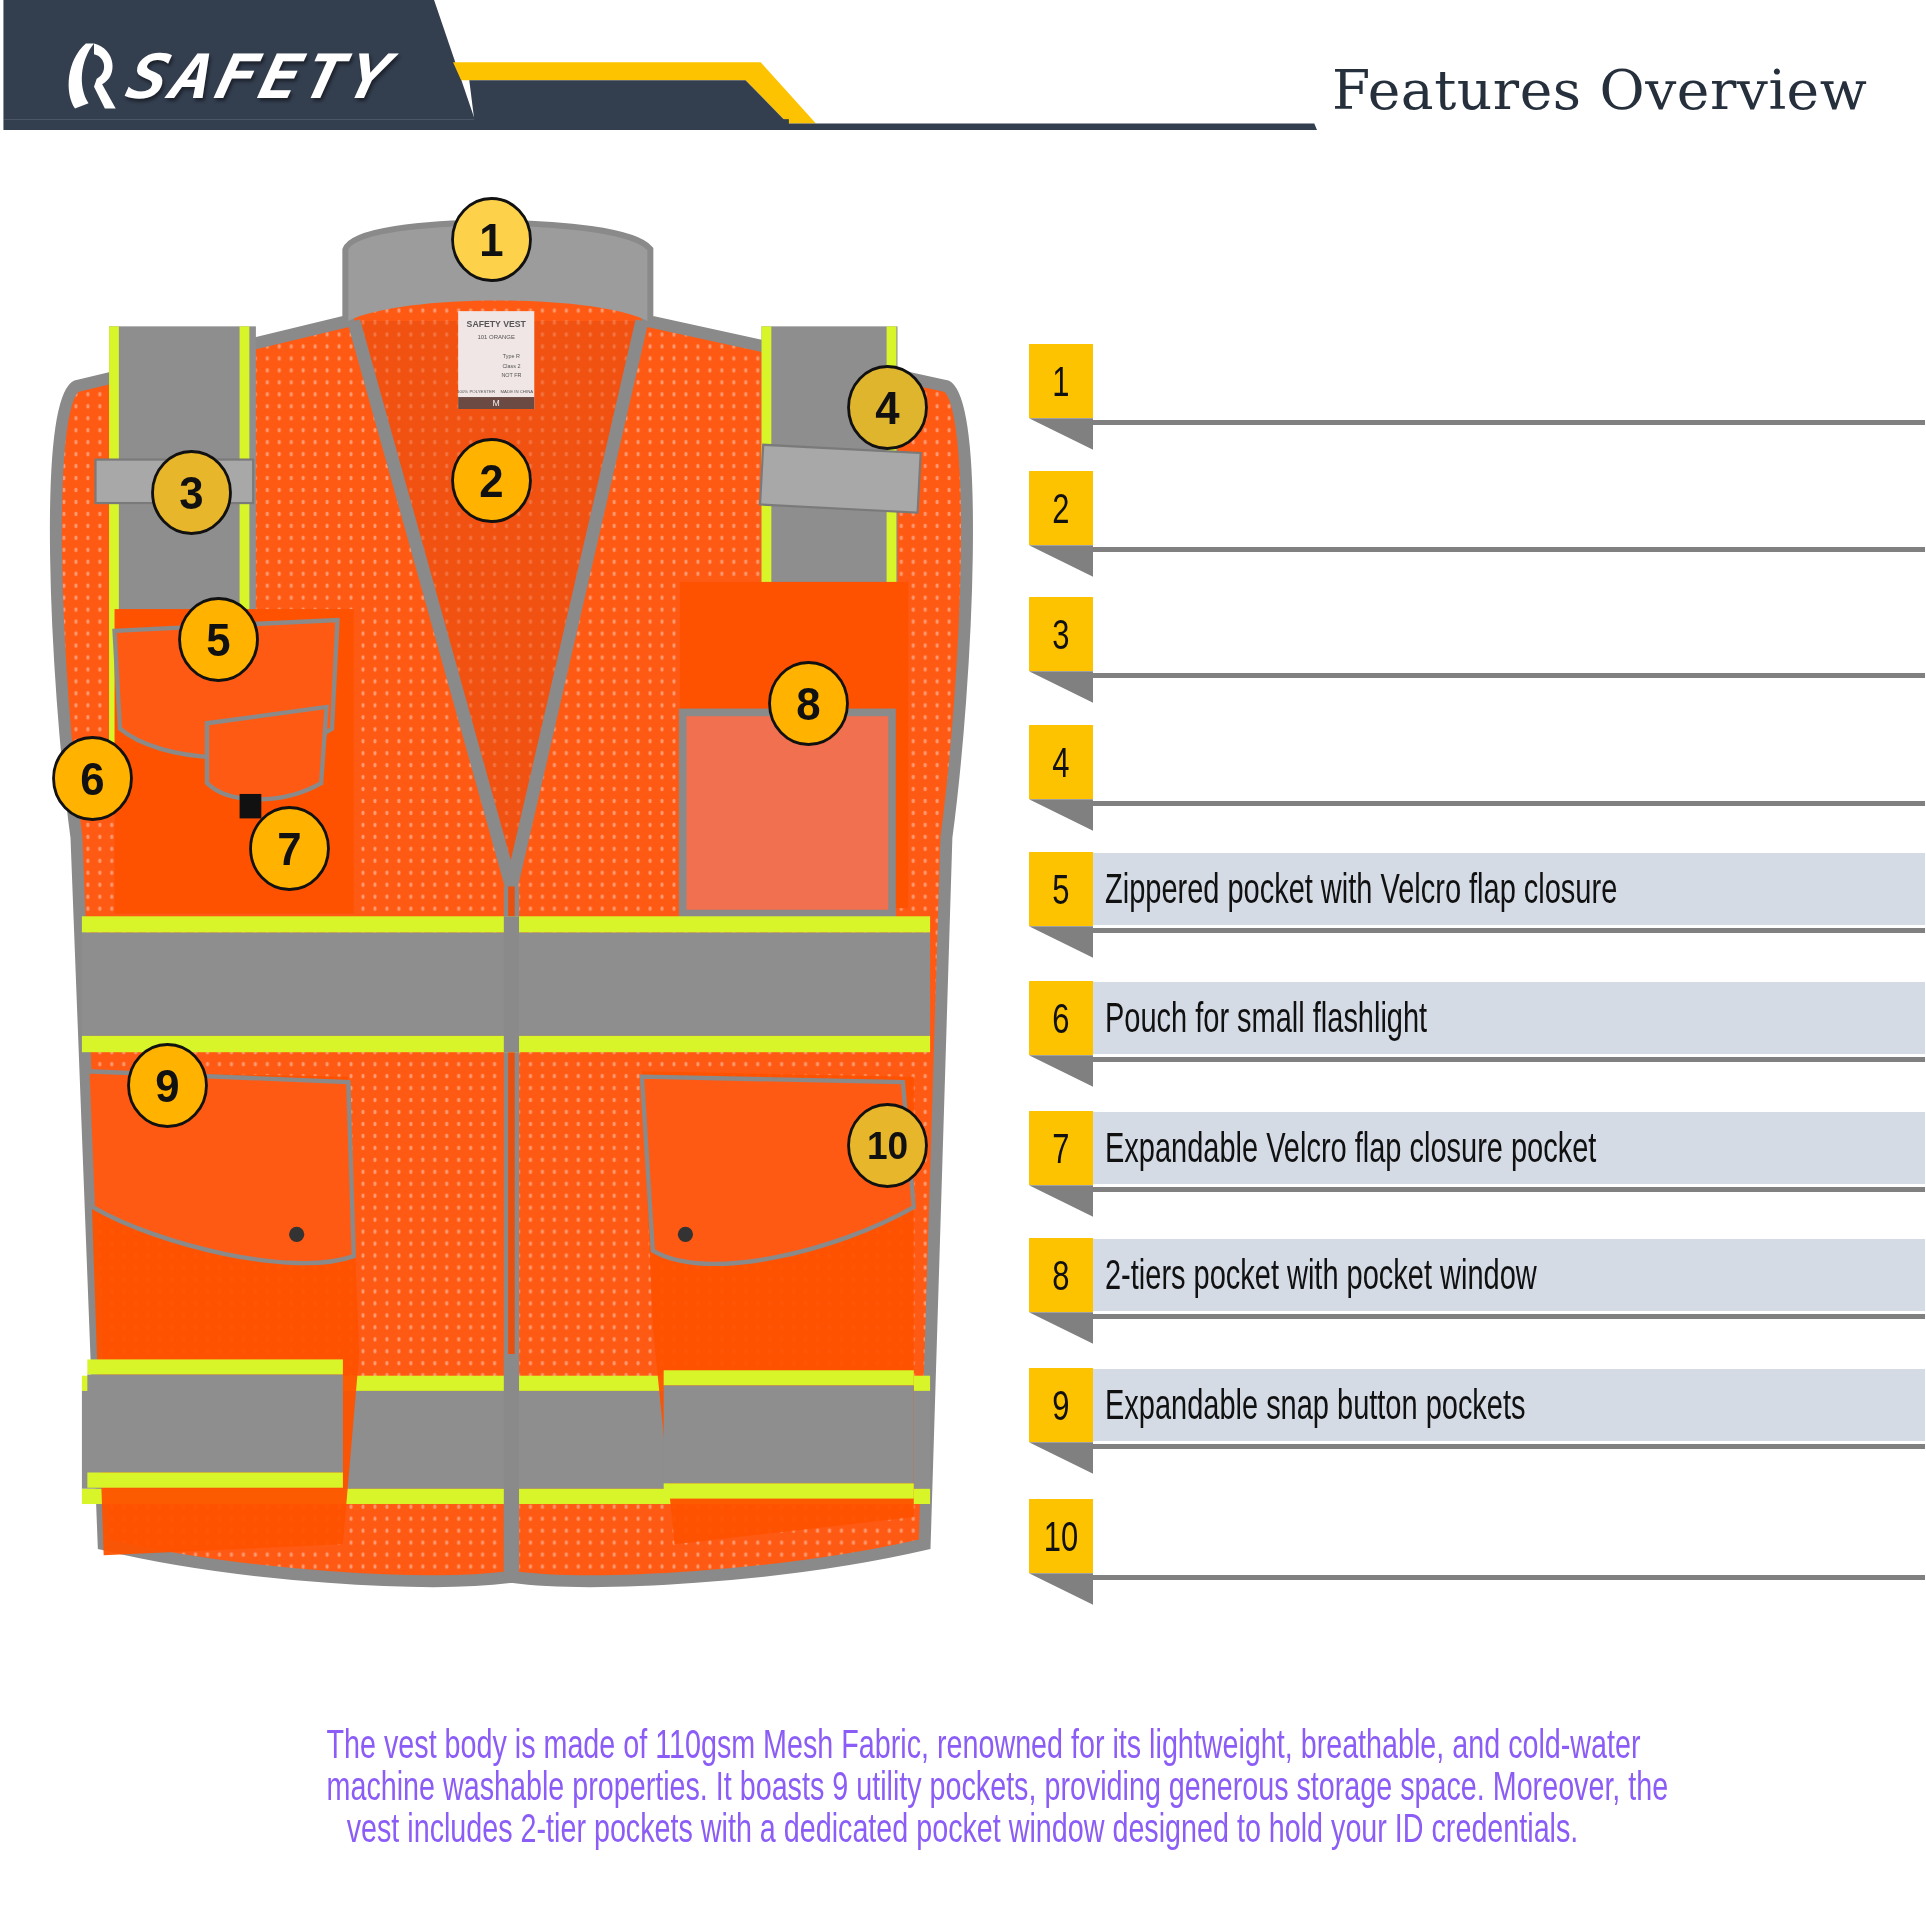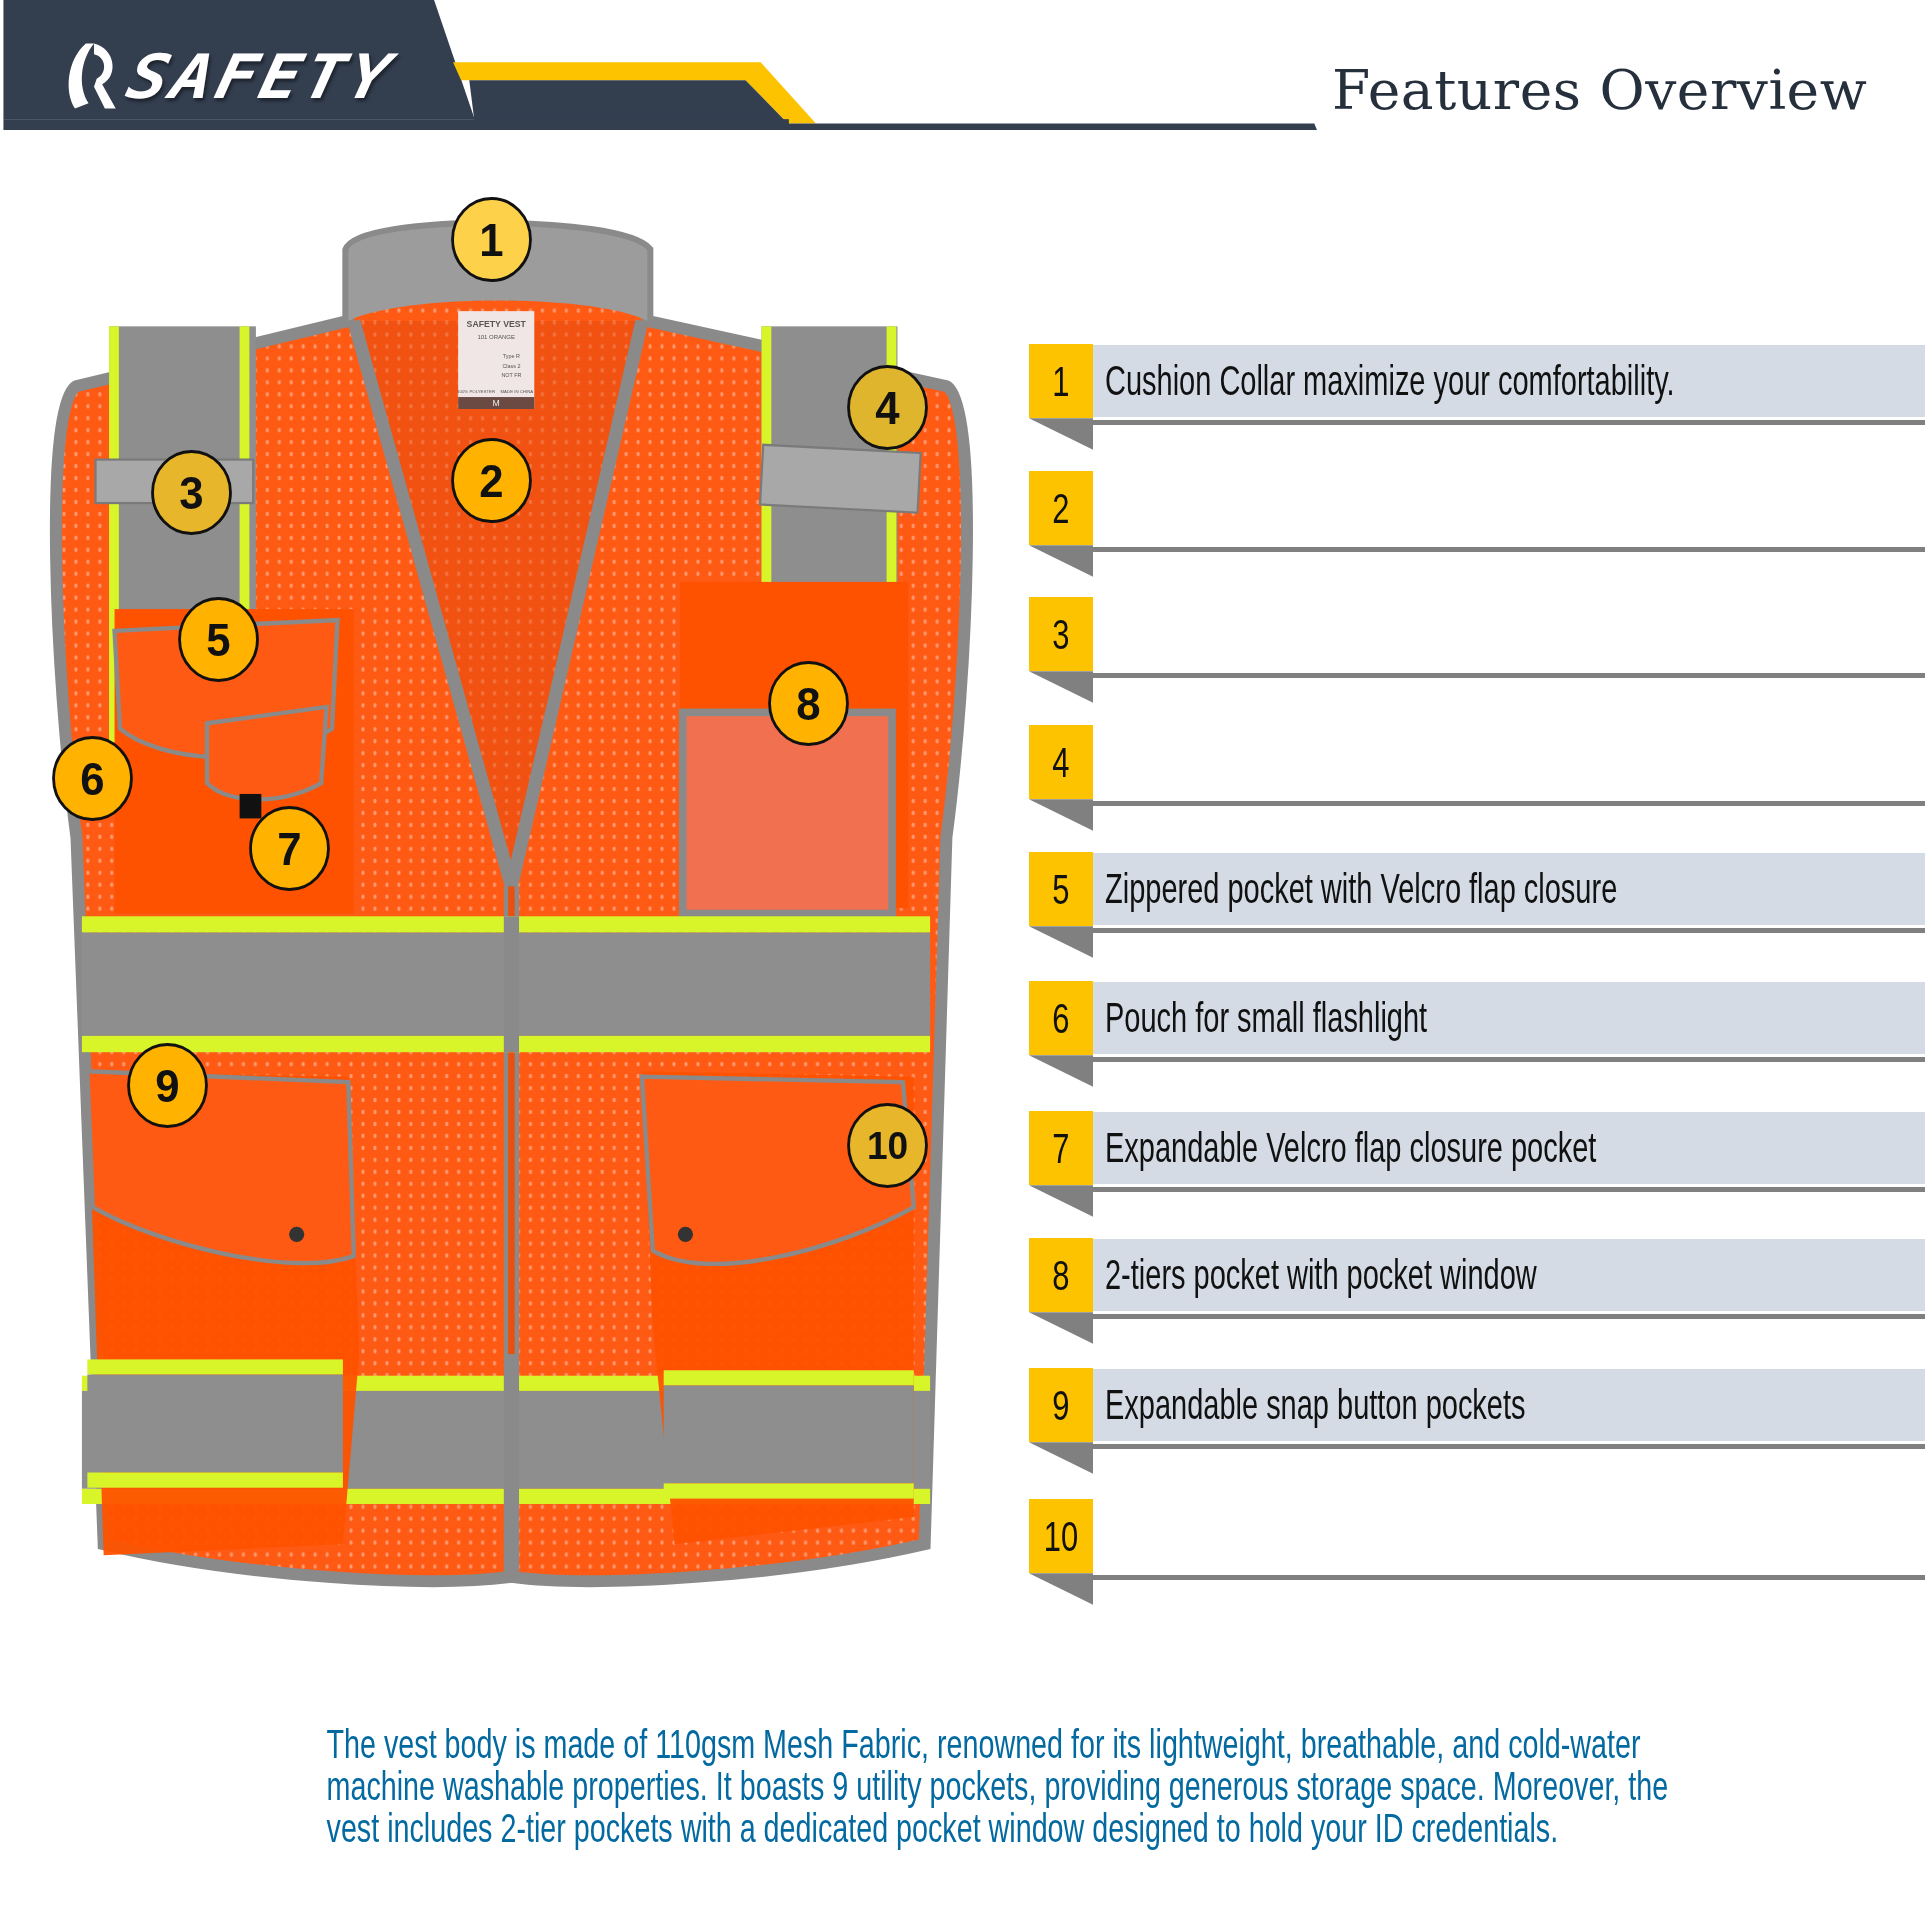--- a/index.html
+++ b/index.html
@@ -12,21 +12,21 @@
   .vest-area{position:absolute;left:22px;top:185px;width:968px;height:1468px;}
   .callout{position:absolute;width:85px;height:85px;border-radius:50%;border:3.8px solid #111;box-sizing:border-box;display:flex;align-items:center;justify-content:center;font-family:"Liberation Sans",sans-serif;font-weight:bold;font-size:46px;color:#111;transform:scaleX(0.95);}
   .features{position:absolute;left:1029px;top:0;width:897px;}
   .feature{position:absolute;left:0;width:897px;height:114px;}
   .feat-num{position:absolute;left:0;top:0;width:64px;height:74px;background:#fdc300;display:flex;align-items:center;justify-content:center;font-family:"Liberation Sans",sans-serif;font-size:43px;color:#111;transform-origin:center;}
   .feat-num span{display:inline-block;transform:scaleX(0.72);}
   .feat-bar{position:absolute;left:64px;top:1.1px;width:832px;height:72px;background:#d4dbe5;display:flex;align-items:center;}
   .feat-text{font-family:"Liberation Sans",sans-serif;font-size:42px;color:#111;white-space:nowrap;margin-left:12px;transform:scaleX(0.69);transform-origin:left center;}
   .feat-strip{position:absolute;left:64px;top:76px;width:832px;height:4.9px;background:#808080;}
   .feat-fold{position:absolute;left:0;top:74px;width:64px;height:32px;}
-  .description{position:absolute;left:54px;top:1723px;width:1817px;font-family:"Liberation Sans",sans-serif;font-size:41px;line-height:42px;color:#0369a1;}
+  .description{position:absolute;left:54px;top:1723px;width:1817px;text-align:center;font-family:"Liberation Sans",sans-serif;font-size:41px;line-height:42px;color:#8b5cf6;}
   .description p{margin:0;display:block;transform:scaleX(0.7);transform-origin:center;white-space:nowrap;}
 </style>
 </head>
 <body>
 
 <svg class="header-bg" viewBox="0 0 3543 240" width="1926" height="130">
   <polygon points="0,0 795,0 870,220 0,220" fill="#333e4f"></polygon>
   <polygon points="830,115 1398,115 1500,228 1448,228 1370,148 845,148" fill="#fdc300"></polygon>
   <polygon points="860,148 1370,148 1448,228 870,228" fill="#333e4f"></polygon>
   <polygon points="1440,228 2420,228 2425,240 1440,240" fill="#333e4f"></polygon>
@@ -148,23 +148,20 @@
   <div class="callout" style="left:823px;top:918px;background:#e8b62a;font-size:39px;">
       <span>10</span>
     </div>
 </div>
 
 <div class="features">
   <div class="feature" style="top:344px;">
     <div class="feat-num">
         <span>1</span>
       </div>
-    <div class="feat-bar">
-        <span class="feat-text">Cushion Collar maximize your comfortability.</span>
-      </div>
     <div class="feat-strip"></div>
     <svg class="feat-fold" viewBox="0 0 118 58" width="64" height="32">
         <polygon points="0,0 118,0 118,58" fill="#808080"></polygon>
       </svg>
   </div>
   <div class="feature" style="top:471px;">
     <div class="feat-num">
         <span>2</span>
       </div>
     <div class="feat-strip"></div>

